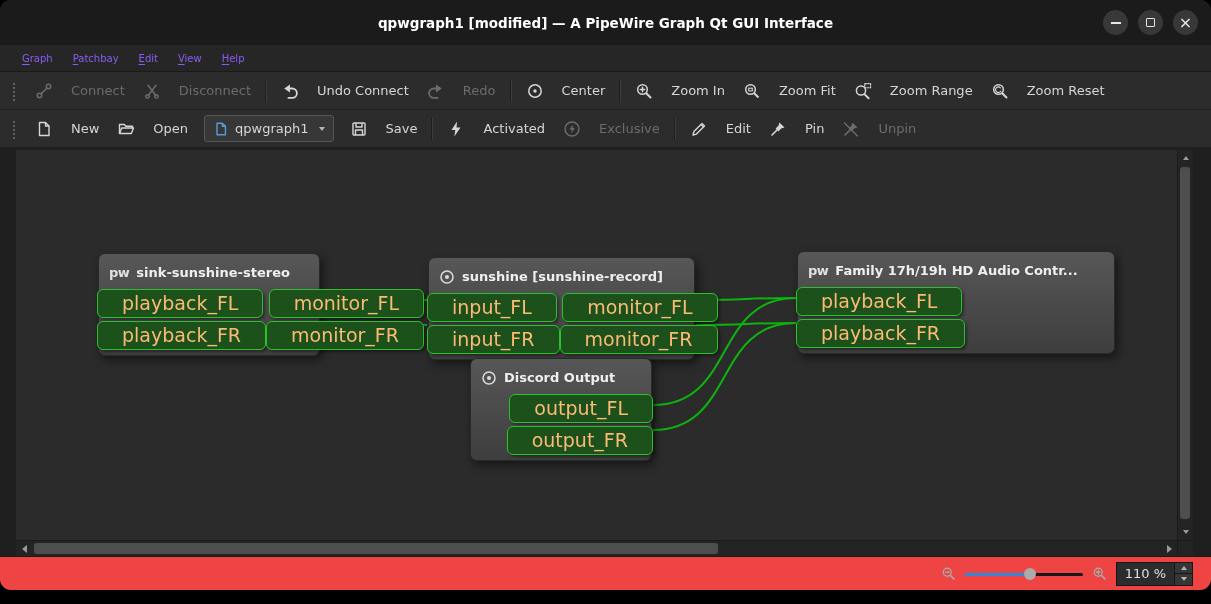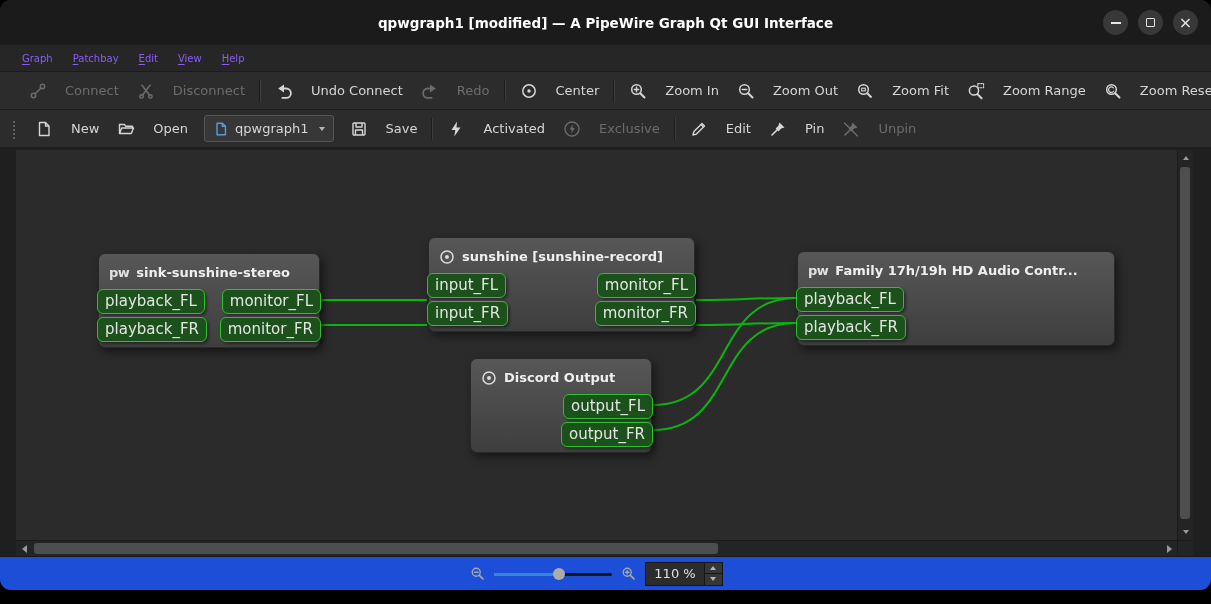--- a/index.html
+++ b/index.html
@@ -73,29 +73,29 @@
           background:linear-gradient(180deg,#575757,#3e3e3e);
           box-shadow:3px 4px 8px rgba(0,0,0,.5); border:1px solid #292929;
           padding-bottom:5px; z-index:2; }
   .node-header { height:35px; display:flex; align-items:center; gap:7px; padding:2px 10px 0 10px; }
   .node-title { color:#efefef; font-weight:bold; font-size:13px; white-space:nowrap; }
   .pw-glyph { color:#e2e2e2; font-weight:bold; font-size:13px; letter-spacing:-0.5px; }
   .ports { display:flex; justify-content:space-between; }
   .pcol { display:flex; flex-direction:column; gap:3px; }
   .pcol.in  { align-items:flex-start; margin-left:-2px; }
   .pcol.out { align-items:flex-end; margin-left:auto; margin-right:-2px; }
-  .port { font-size:15px; color:#e5e5e5; background:#1c511c; border:1px solid #2fc02f;
-          border-radius:6px; padding:2px 7px 3px; white-space:nowrap;
+  .port { font-size:19px; color:#fdba74; background:#1c511c; border:1px solid #2fc02f;
+          border-radius:6px; padding:2px 24px 3px; white-space:nowrap;
           box-shadow:2px 2px 3px rgba(0,0,0,.4); }
   #wires { position:absolute; left:0; top:0; z-index:1; }
   #wires path { stroke:#0db40d; stroke-width:2; fill:none; }
 
   
-  .statusbar { flex:0 0 34px; background:#1d4ed8; border-top:1px solid #191919;
-               display:flex; align-items:center; justify-content:center;
+  .statusbar { flex:0 0 34px; background:#ef4444; border-top:1px solid #191919;
+               display:flex; align-items:center; justify-content:flex-end;
                gap:9px; padding-right:18px; }
   .slider { position:relative; width:118px; height:16px; }
   .slider .groove { position:absolute; top:7px; left:0; right:0; height:3px;
                     background:#181818; border-radius:2px; }
   .slider .fill { position:absolute; top:7px; left:0; width:55%; height:3px; background:#3586d3; }
   .slider .knob { position:absolute; left:calc(55% - 6px); top:2px; width:12px; height:12px;
                   border-radius:6px; background:#ababab; }
   .spin { display:flex; align-items:stretch; height:24px; border:1px solid #161616; background:#2c2c2c; }
   .spin .val { padding:0 8px; color:#e0e0e0; font-size:13px; display:flex; align-items:center; }
   .spin .arrows { display:flex; flex-direction:column; border-left:1px solid #161616; }
@@ -193,28 +193,20 @@
 
     <div class="tb-btn enabled">
       <svg width="18" height="18" viewBox="0 0 18 18" stroke="currentColor" stroke-width="1.5" fill="none" stroke-linecap="round">
           <circle cx="7.5" cy="7.5" r="4.8"></circle>
           <path d="M11.2 11.2 L15.5 15.5" stroke-width="2"></path>
           <path d="M7.5 5.3 V9.7 M5.3 7.5 H9.7"></path>
         </svg>
       <span>Zoom In</span>
     </div>
 
-    <div class="tb-btn enabled">
-      <svg width="18" height="18" viewBox="0 0 18 18" stroke="currentColor" stroke-width="1.5" fill="none" stroke-linecap="round">
-          <circle cx="7.5" cy="7.5" r="4.8"></circle>
-          <path d="M11.2 11.2 L15.5 15.5" stroke-width="2"></path>
-          <path d="M5.3 7.5 H9.7"></path>
-        </svg>
-      <span>Zoom Out</span>
-    </div>
 
     <div class="tb-btn enabled">
       <svg width="18" height="18" viewBox="0 0 18 18" stroke="currentColor" stroke-width="1.5" fill="none">
           <circle cx="7.5" cy="7.5" r="4.8"></circle>
           <path d="M11.2 11.2 L15.5 15.5" stroke-width="2"></path>
           <rect x="5.7" y="6.2" width="3.6" height="2.7" stroke-width="1.1"></rect>
         </svg>
       <span>Zoom Fit</span>
     </div>
 
@@ -342,21 +334,21 @@
               <div class="port" id="port-sink-playback-fl">playback_FL</div>
               <div class="port" id="port-sink-playback-fr">playback_FR</div>
             </div>
             <div class="pcol out">
               <div class="port" id="port-sink-monitor-fl">monitor_FL</div>
               <div class="port" id="port-sink-monitor-fr">monitor_FR</div>
             </div>
           </div>
         </div>
 
-        <div class="node" style="left:412px; top:87px; width:267px;">
+        <div class="node" style="left:412px; top:107px; width:267px;">
           <div class="node-header">
             <svg width="16" height="16" viewBox="0 0 16 16">
                 <circle cx="8" cy="8" r="6" stroke="#dcdcdc" stroke-width="1.5" fill="none"></circle>
                 <circle cx="8" cy="8" r="2" fill="#dcdcdc"></circle>
               </svg>
             <span class="node-title">sunshine [sunshine-record]</span>
           </div>
           <div class="ports">
             <div class="pcol in">
               <div class="port" id="port-sun-input-fl">input_FL</div>

